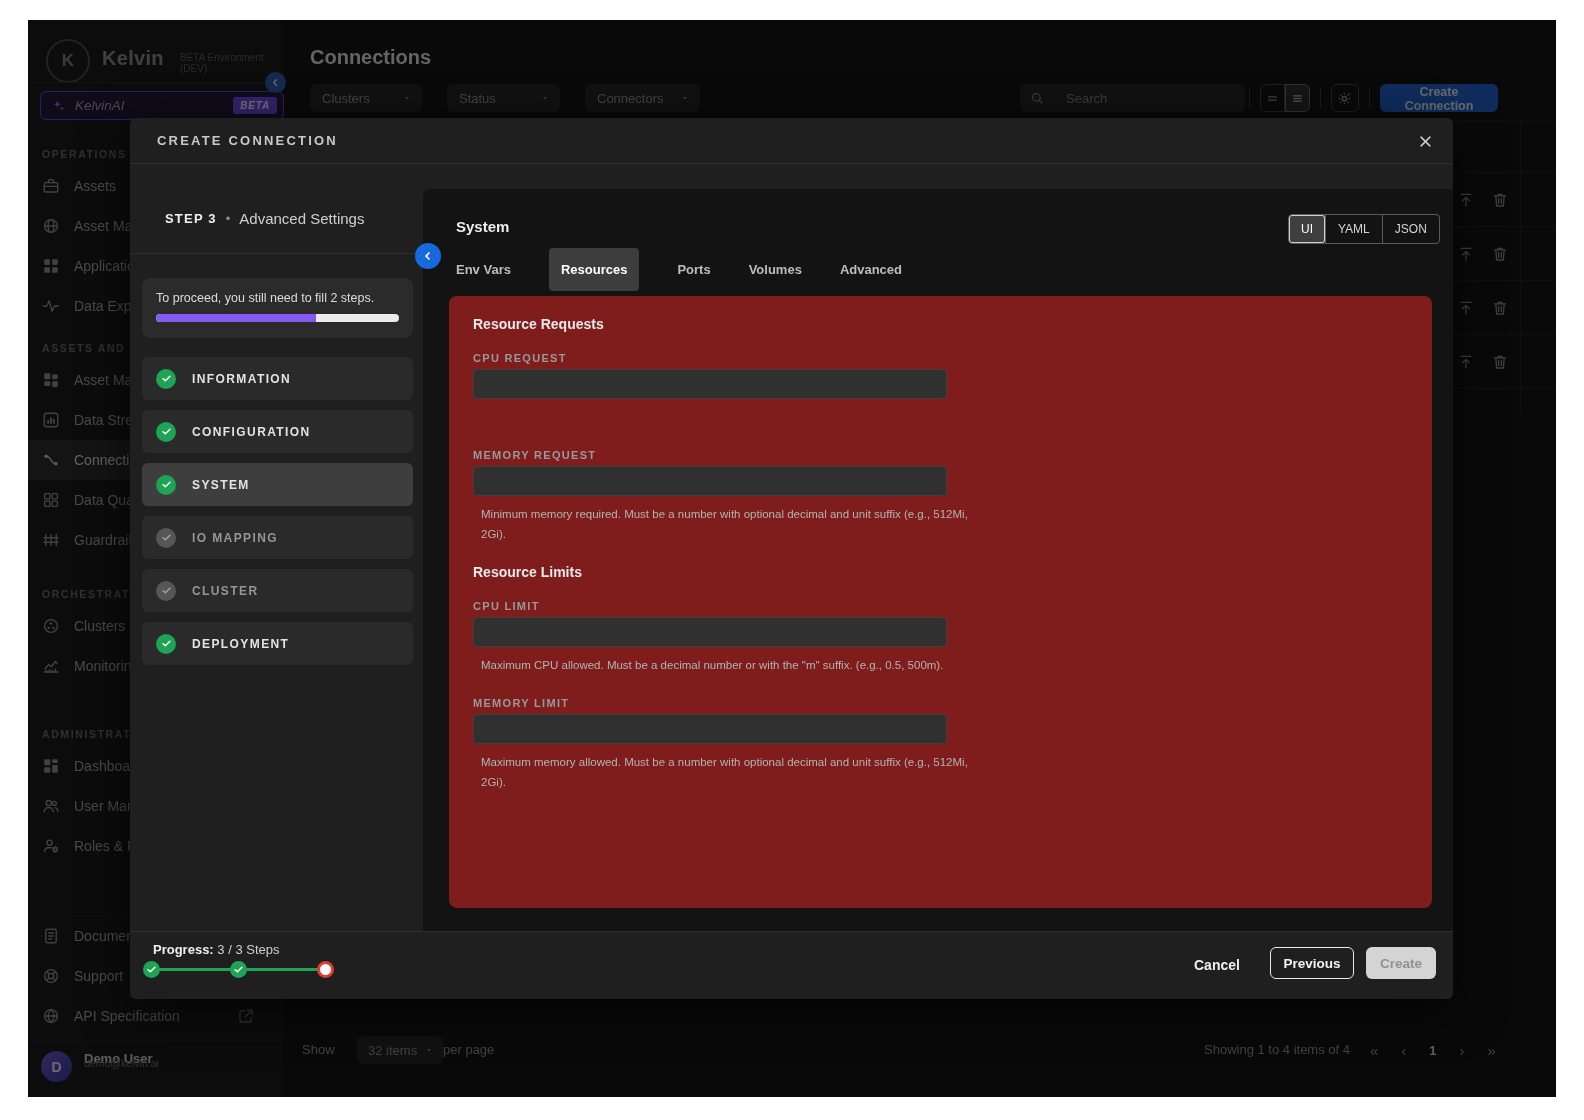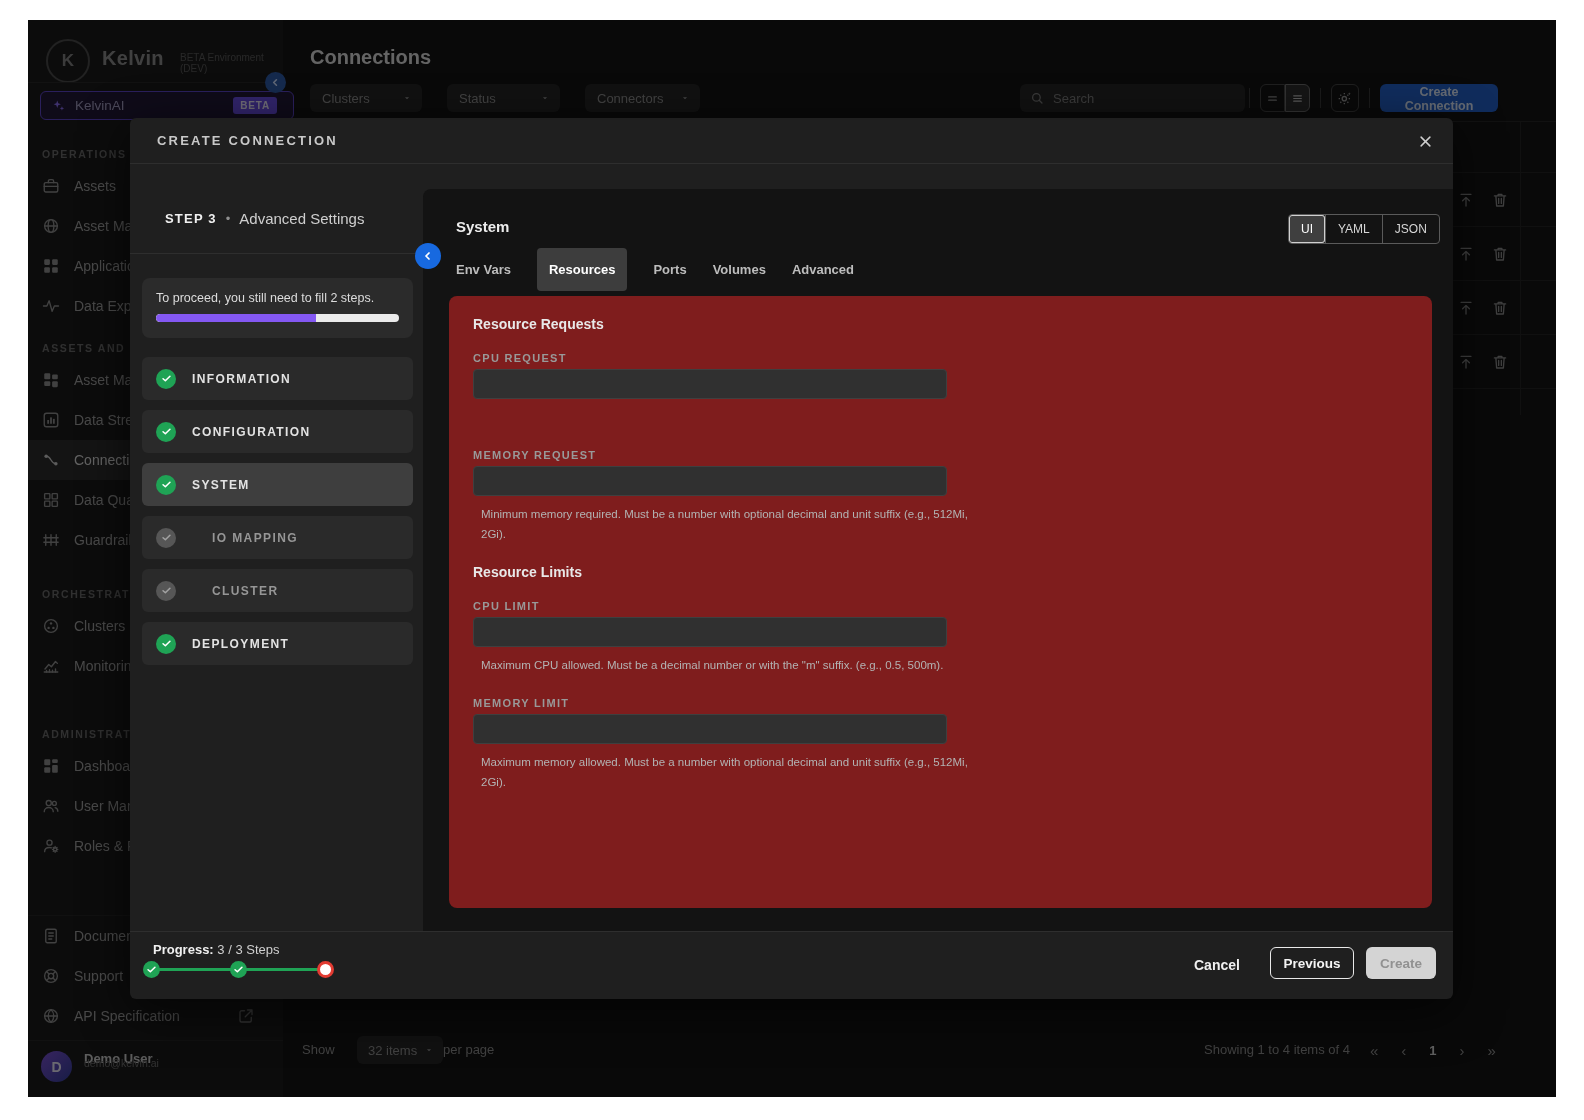--- a/index.html
+++ b/index.html
@@ -9,21 +9,21 @@
   
   .sidebar{position:absolute;left:0;top:0;width:255px;height:1077px;background:#1c1c1c;}
   .logo-circle{position:absolute;left:18px;top:19px;width:40px;height:40px;border:2px solid #4a4a4a;border-radius:50%;
     display:flex;align-items:center;justify-content:center;color:#828282;font-size:17px;font-weight:bold;}
   .brand-name{position:absolute;left:74px;top:27px;font-size:20px;font-weight:600;color:#8d8d8d;letter-spacing:.3px;}
   .brand-env{position:absolute;left:152px;top:32px;font-size:10px;color:#585858;}
   .side-div{position:absolute;left:0;width:255px;height:1px;background:#292929;}
   .collapse-pill{position:absolute;left:237px;top:52px;width:21px;height:21px;border-radius:50%;background:#2f5ca8;
     display:flex;align-items:center;justify-content:center;color:#cfe0ff;z-index:2;}
   .kelvinai{position:absolute;left:12px;top:71px;width:226px;height:27px;border:1px solid #5d45c9;background:#221a38;
-    border-radius:6px;display:flex;align-items:center;padding:0 16px 0 10px;gap:9px;}
+    border-radius:6px;display:flex;align-items:center;padding:0 6px 0 10px;gap:9px;font-style:italic;}
   .kelvinai .lbl{font-size:13.5px;color:#a29cc0;flex:1;}
   .badge-beta{background:#6b4fe8;color:#efeaff;font-size:10px;font-weight:bold;letter-spacing:.8px;border-radius:3px;padding:3px 7px;}
   .spark{color:#8a6cf0;display:flex;}
   .nav{position:absolute;left:0;top:112px;width:255px;}
   .nav-header{height:24px;margin-top:10px;padding-left:14px;display:flex;align-items:center;gap:6px;
     font-size:10.5px;font-weight:bold;letter-spacing:1.6px;color:#696969;}
   .nav-item{height:40px;display:flex;align-items:center;gap:14px;padding-left:14px;color:#9f9f9f;font-size:14px;white-space:nowrap;}
   .nav-item .ic{width:18px;height:18px;color:#8f8f8f;flex:none;display:flex;}
   .nav-item.active{background:#2c2c2c;color:#d6d6d6;}
   .nav-item.active .ic{color:#c9c9c9;}
@@ -37,21 +37,21 @@
   .user-name{position:absolute;left:56px;top:10px;font-size:13px;font-weight:bold;color:#c9c9c9;}
   .user-email{position:absolute;left:56px;top:16px;font-size:10.5px;color:#6f6f6f;}
 
   
   .main-title{position:absolute;left:282px;top:26px;font-size:20px;font-weight:bold;color:#d9d9d9;}
   .filters{position:absolute;left:282px;top:64px;display:flex;gap:25px;}
   .filter-box{height:28px;background:#262626;border-radius:6px;display:flex;align-items:center;justify-content:space-between;
     padding:0 10px 0 12px;color:#8f8f8f;font-size:13px;box-sizing:border-box;}
   .search-box{position:absolute;left:992px;top:64px;width:225px;height:28px;background:#262626;border-radius:6px;
     display:flex;align-items:center;gap:7px;padding:0 10px;box-sizing:border-box;color:#7d7d7d;}
-  .search-box input{background:transparent;border:0;outline:none;color:#9a9a9a;font-size:13px;width:160px;font-family:inherit;}
+  .search-box input{background:transparent;border:0;outline:none;color:#9a9a9a;font-size:13px;width:160px;font-family:inherit;margin-left:13px;}
   .search-box input::placeholder{color:#7d7d7d;}
   .vdiv{position:absolute;top:68px;width:1px;height:20px;background:#3a3a3a;}
   .icon-btn{position:absolute;top:64px;height:28px;border:1px solid #454545;border-radius:6px;background:transparent;
     display:flex;align-items:center;justify-content:center;color:#9a9a9a;box-sizing:border-box;}
   .view-group{position:absolute;left:1232px;top:64px;display:flex;}
   .view-btn{width:25px;height:28px;border:1px solid #454545;display:flex;align-items:center;justify-content:center;color:#8d8d8d;box-sizing:border-box;}
   .view-btn:first-child{border-radius:6px 0 0 6px;}
   .view-btn:last-child{border-radius:0 6px 6px 0;border-color:#6e6e6e;background:#2e2e2e;color:#bdbdbd;}
   .create-conn{position:absolute;left:1352px;top:64px;width:118px;height:28px;background:#2360c8;border:none;border-radius:6px;
     color:#d9e5f8;font-size:12.5px;font-weight:bold;font-family:inherit;}
@@ -83,30 +83,30 @@
   .notice-text{font-size:12.5px;color:#dcdcdc;}
   .notice-bar{margin-top:9px;width:243px;height:8px;border-radius:4px;background:#ebebeb;overflow:hidden;}
   .notice-fill{height:100%;background:#8458f3;border-radius:4px 0 0 4px;}
   .steps{position:absolute;left:12px;top:239px;width:271px;}
   .step-card{height:43px;margin-bottom:10px;background:#2a2a2a;border-radius:6px;display:flex;align-items:center;gap:16px;padding-left:14px;box-sizing:border-box;}
   .step-card.active{background:#3e3e3e;}
   .check{width:20px;height:20px;border-radius:50%;display:flex;align-items:center;justify-content:center;flex:none;}
   .check.complete{background:#1fa355;color:#ffffff;}
   .check.pending{background:#565656;color:rgba(255,255,255,.45);}
   .step-label{font-size:12px;font-weight:bold;letter-spacing:1.4px;color:#e3e3e3;}
-  .step-card.pending .step-label{color:#969696;margin-left:20px;}
+  .step-card.pending .step-label{color:#969696;}
   .dark-panel{position:absolute;left:293px;top:71px;width:1030px;height:742px;background:#131313;border-radius:8px 0 0 0;}
   .panel-collapse{position:absolute;left:285px;top:125px;width:26px;height:26px;border-radius:50%;background:#1769e0;color:#fff;
     display:flex;align-items:center;justify-content:center;z-index:3;}
   .panel-title{position:absolute;left:326px;top:100px;font-size:15px;font-weight:bold;color:#ececec;}
   .segmented{position:absolute;left:1158px;top:96px;height:28px;display:flex;border:1px solid #5a5a5a;border-radius:4px;overflow:hidden;}
   .seg-cell{padding:0 12px;display:flex;align-items:center;font-size:12px;color:#d6d6d6;border-left:1px solid #5a5a5a;cursor:pointer;}
   .seg-cell:first-child{border-left:none;}
   .seg-cell.active{background:#3f3f3f;box-shadow:inset 0 0 0 1px #d0d0d0;border-radius:3px;color:#ffffff;}
-  .tabs{position:absolute;left:326px;top:136px;height:30px;display:flex;align-items:center;gap:26px;}
+  .tabs{position:absolute;left:326px;top:136px;height:30px;display:flex;align-items:center;gap:38px;}
   .tab{font-size:13px;font-weight:bold;color:#bdbdbd;padding:6px 0;cursor:pointer;}
   .tab.active{background:#3d3d3d;border-radius:4px;padding:14px 12px;color:#ffffff;}
   .form-card{position:absolute;left:319px;top:178px;width:983px;height:612px;background:#7f1d1d;border-radius:8px;box-sizing:border-box;}
   .fc-heading{position:absolute;left:24px;font-size:14px;font-weight:bold;color:#e8e8e8;}
   .f-label{position:absolute;left:24px;font-size:11px;font-weight:bold;letter-spacing:1.3px;color:#999999;}
   .f-input{position:absolute;left:24px;width:474px;height:30px;background:#303030;border:1px solid #3f3f3f;border-radius:4px;
     color:#dddddd;font-size:13px;padding:0 10px;box-sizing:border-box;font-family:inherit;outline:none;}
   .f-help{position:absolute;left:32px;width:700px;font-size:11.5px;line-height:20px;color:#b3b3b3;white-space:pre-line;}
   .modal-footer{position:absolute;left:0;bottom:0;width:100%;height:68px;border-top:1px solid #2e2e2e;box-sizing:border-box;border-radius:0 0 6px 6px;}
   .prog-line{position:absolute;left:23px;top:10px;font-size:13px;color:#cfcfcf;}

